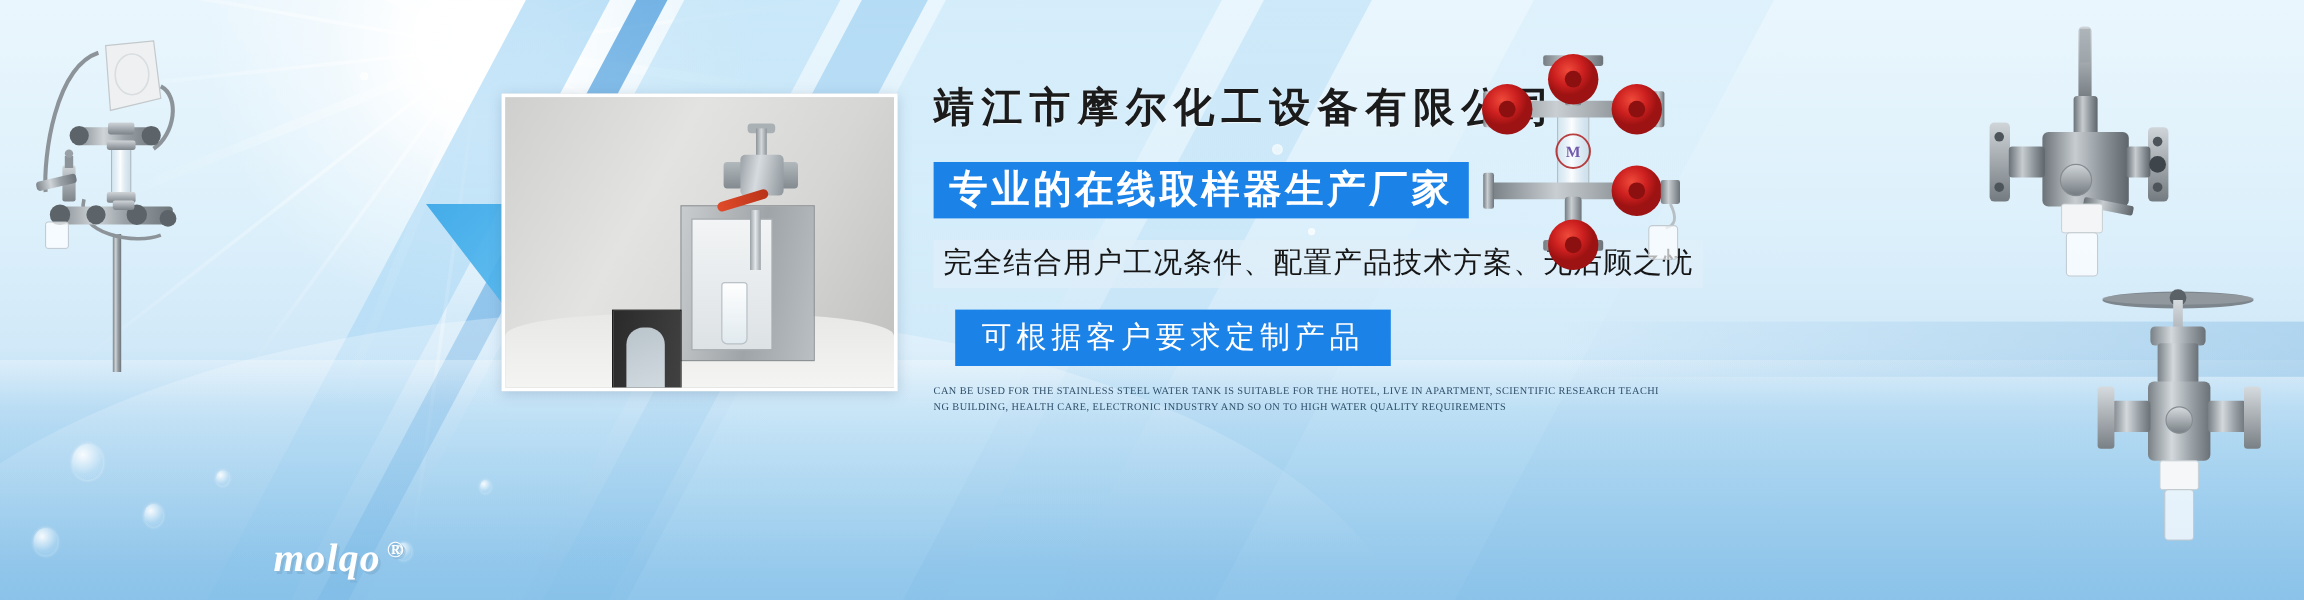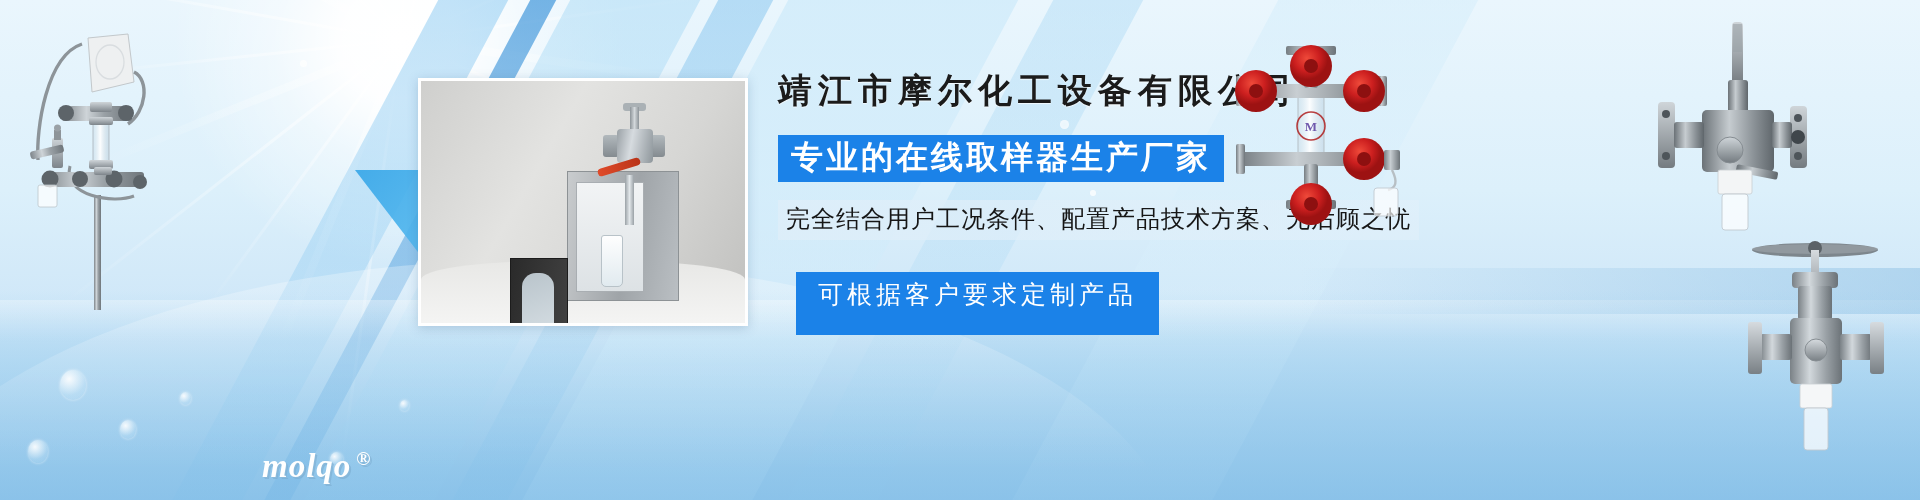--- a/index.html
+++ b/index.html
@@ -184,43 +184,43 @@
     margin-top:18px;
     background:linear-gradient(90deg, rgba(222,238,249,.82), rgba(226,240,250,.55));
     color:#161616;
     font-size:24px; letter-spacing:1px;
     padding:3px 8px 5px 8px;
     white-space:nowrap;
   }
 
   .badge{
     display:inline-block;
-    margin-top:32px; margin-left:18px;
+    margin-top:18px; margin-left:18px;
     background:#1b82e8;
     color:#ffffff;
     font-size:25px; letter-spacing:4px;
-    padding:6px 22px 24px 22px;
+    padding:6px 22px 8px 22px;
     white-space:nowrap;
   }
 
   .fineprint{
     margin-top:14px;
     width:608px;
     font-family:"Liberation Serif", serif;
     font-size:8.6px;
     line-height:1.62;
     letter-spacing:.35px;
     color:#30506b;
     text-transform:uppercase;
     word-break:break-all;
   }
 
   
   .logo{
-    position:absolute; left:262px; top:448px;
+    position:absolute; left:228px; top:448px;
     font-family:"Liberation Serif", serif;
     font-size:33px; font-weight:700; font-style:italic;
     color:#ffffff; letter-spacing:1px;
     text-shadow:1px 1px 0 #8ab9da, 2px 2px 0 rgba(120,170,205,.55);
   }
   .logo .reg{ font-size:19px; font-style:normal; vertical-align:super; margin-left:5px; }
 
   
   .eq{ position:absolute; }
   .eq-left{ left:10px; top:20px; }
@@ -364,20 +364,21 @@
       <div class="ph-handle"></div>
     </div>
     <div class="ph-tube"></div>
   </div>
 
   <div class="text-block">
     <div class="company">靖江市摩尔化工设备有限公司</div>
     <div><span class="headline">专业的在线取样器生产厂家</span></div>
     <div><span class="subline">完全结合用户工况条件、配置产品技术方案、无后顾之忧</span></div>
     <div><span class="badge">可根据客户要求定制产品</span></div>
+    <div class="fineprint">CAN BE USED FOR THE STAINLESS STEEL WATER TANK IS SUITABLE FOR THE HOTEL, LIVE IN APARTMENT, SCIENTIFIC RESEARCH TEACHING BUILDING, HEALTH CARE, ELECTRONIC INDUSTRY AND SO ON TO HIGH WATER QUALITY REQUIREMENTS</div>
   </div>
 
   <div class="eq eq-cross">
     <svg width="200" height="190" viewBox="0 0 200 190" xmlns="http://www.w3.org/2000/svg">
       <defs>
         <linearGradient id="st2" x1="0" y1="0" x2="1" y2="0">
           <stop offset="0%" stop-color="#767d82"></stop>
             <stop offset="40%" stop-color="#c8ced2"></stop>
           <stop offset="100%" stop-color="#6d7479"></stop>
         </linearGradient>

